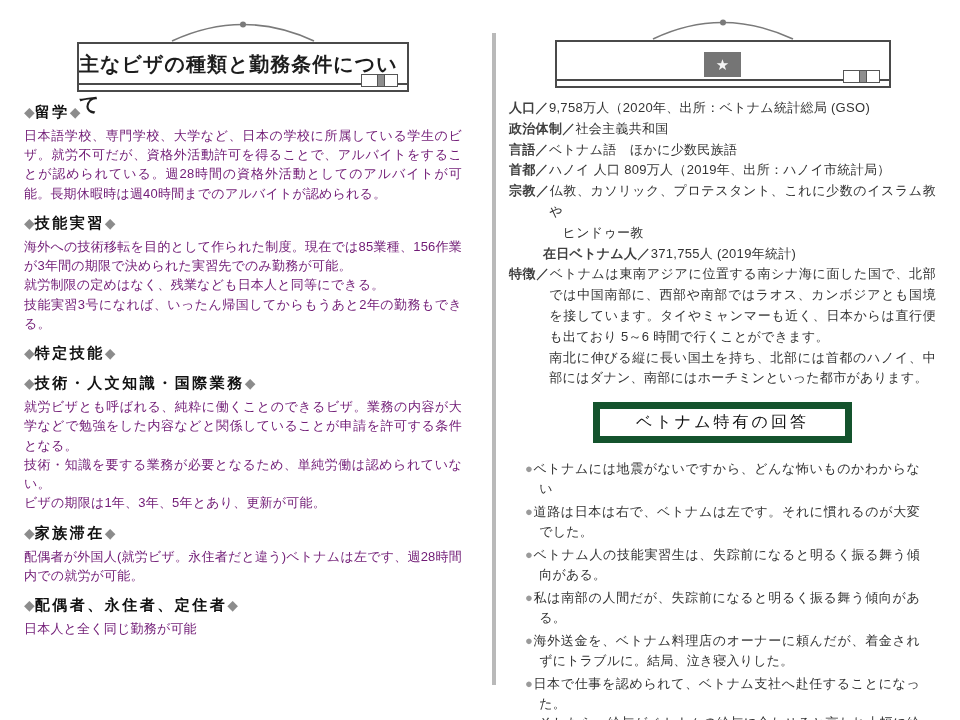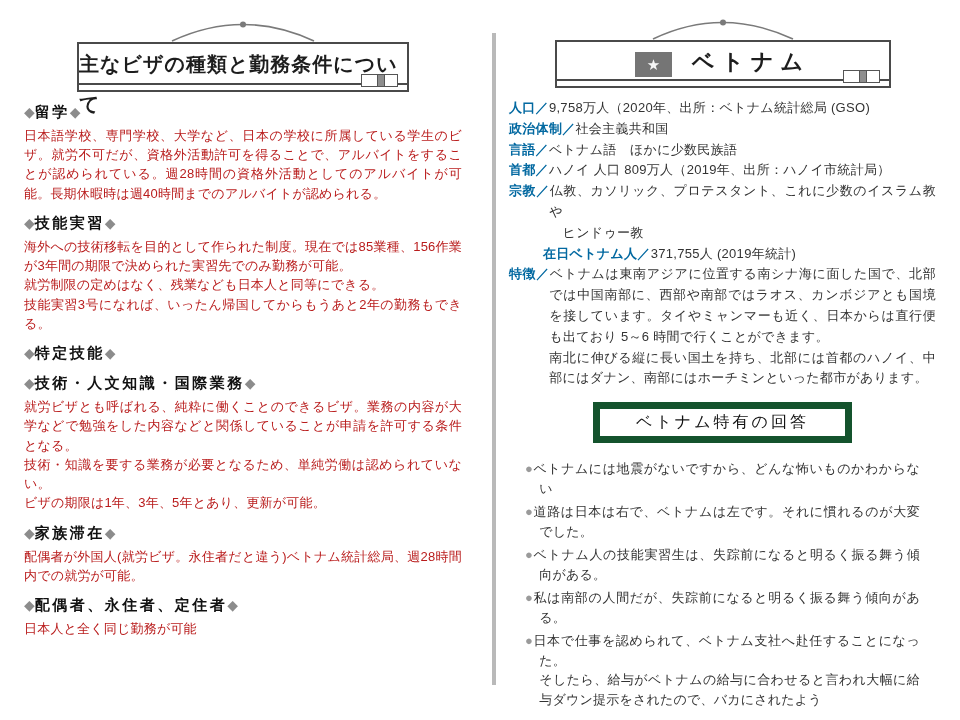--- a/index.html
+++ b/index.html
@@ -27,27 +27,27 @@
   .clip{position:absolute;right:9px;bottom:3px;display:flex;height:13px;z-index:2;}
   .clip span{border:1.5px solid #555;background:#fff;box-sizing:border-box;}
   .clip .c1{width:16px;border-right:none;}
   .clip .c2{width:8px;background:#8e8e8e;border-left:1.5px solid #555;border-right:1.5px solid #555;}
   .clip .c3{width:13px;border-left:none;}
   .flag{width:37px;height:25px;background:#757575;display:flex;align-items:center;justify-content:center;color:#f5f5f5;font-size:15px;line-height:1;}
 
   
   .sec-head{text-align:left;font-weight:bold;font-size:15px;color:#111;letter-spacing:2.5px;margin:11px 0 4px;}
   .sec-head .dia{color:#8c8c8c;letter-spacing:0;font-size:14px;}
-  .sec-body{font-size:13px;line-height:1.48;text-align:justify;white-space:pre-line;margin:0;color:#b91c1c;letter-spacing:0.2px;}
+  .sec-body{font-size:13px;line-height:1.48;text-align:justify;white-space:pre-line;margin:0;color:#701a75;letter-spacing:0.2px;}
 
   
   .facts{margin-top:10px;}
   .fact{font-size:13px;line-height:1.6;margin:0;white-space:pre-line;letter-spacing:0.3px;
         padding-left:3.1em;text-indent:-3.1em;text-align:justify;}
-  .fact b{color:#0369a1;}
+  .fact b{color:#404040;}
   .fact.hang8{padding-left:1em;text-indent:-1em;margin-left:34px;}
 
   .box-head{width:max-content;margin:13px auto 10px;border:7px solid #14532d;background:#fff;
             padding:3px 36px;font-weight:normal;font-size:16px;letter-spacing:3px;color:#111;}
 
   .answers{margin:16px;}
   .ans{font-size:13px;line-height:1.5;margin:0 0 4px;padding-left:1.1em;text-indent:-1.1em;
        white-space:pre-line;text-align:justify;letter-spacing:0.2px;}
   .ans .blt{color:#9a9a9a;}
 </style>
@@ -92,40 +92,39 @@
   <div class="sec-head">
     <span class="dia">◆</span><span>技術・人文知識・国際業務</span><span class="dia">◆</span>
   </div>
   <p class="sec-body">就労ビザとも呼ばれる、純粋に働くことのできるビザ。業務の内容が大学などで勉強をした内容などと関係していることが申請を許可する条件となる。
 技術・知識を要する業務が必要となるため、単純労働は認められていない。
 ビザの期限は1年、3年、5年とあり、更新が可能。</p>
 
   <div class="sec-head">
     <span class="dia">◆</span><span>家族滞在</span><span class="dia">◆</span>
   </div>
-  <p class="sec-body">配偶者が外国人(就労ビザ。永住者だと違う)ベトナム統計総局、週28時間内での就労が可能。</p>
+  <p class="sec-body">配偶者が外国人(就労ビザ。永住者だと違う)ベトナムは左です、週28時間内での就労が可能。</p>
 
   <div class="sec-head">
     <span class="dia">◆</span><span>配偶者、永住者、定住者</span><span class="dia">◆</span>
   </div>
   <p class="sec-body">日本人と全く同じ勤務が可能</p>
 
 </div>
 
 <div class="col col-right">
   <div class="sign-wrap">
     <svg width="427" height="40" viewBox="0 0 427 40">
       <path d="M144,39 Q213,6 284,39" fill="none" stroke="#7a7a7a" stroke-width="1.6"></path>
       <circle cx="214" cy="22.5" r="3" fill="#7a7a7a"></circle>
     </svg>
     <div class="sign sign-right">
       <span class="flag">
           <span>★</span>
         </span>
-      <span class="sign-title">ベトナム</span>
       <span class="inner-line"></span>
       <span class="clip">
           <span class="c1"></span>
           <span class="c2"></span>
           <span class="c3"></span>
         </span>
     </div>
   </div>
 
   <div class="facts">
@@ -140,19 +139,20 @@
 南北に伸びる縦に長い国土を持ち、北部には首都のハノイ、中部にはダナン、南部にはホーチミンといった都市があります。</span></p>
   </div>
 
   <div class="box-head">ベトナム特有の回答</div>
 
   <div class="answers">
     <p class="ans"><span class="blt">●</span><span>ベトナムには地震がないですから、どんな怖いものかわからない</span></p>
     <p class="ans"><span class="blt">●</span><span>道路は日本は右で、ベトナムは左です。それに慣れるのが大変でした。</span></p>
     <p class="ans"><span class="blt">●</span><span>ベトナム人の技能実習生は、失踪前になると明るく振る舞う傾向がある。</span></p>
     <p class="ans"><span class="blt">●</span><span>私は南部の人間だが、失踪前になると明るく振る舞う傾向がある。</span></p>
+    <p class="ans"><span class="blt">●</span><span>海外送金を、ベトナム料理店のオーナーに頼んだが、着金されずにトラブルに。結局、泣き寝入りした。</span></p>
     <p class="ans"><span class="blt">●</span><span>日本で仕事を認められて、ベトナム支社へ赴任することになった。
 そしたら、給与がベトナムの給与に合わせると言われ大幅に給与ダウン提示をされたので、バカにされたよう</span></p>
   </div>
 
   <div class="box-head">ポイント</div>
 
 </div>
 
 </body></html>

